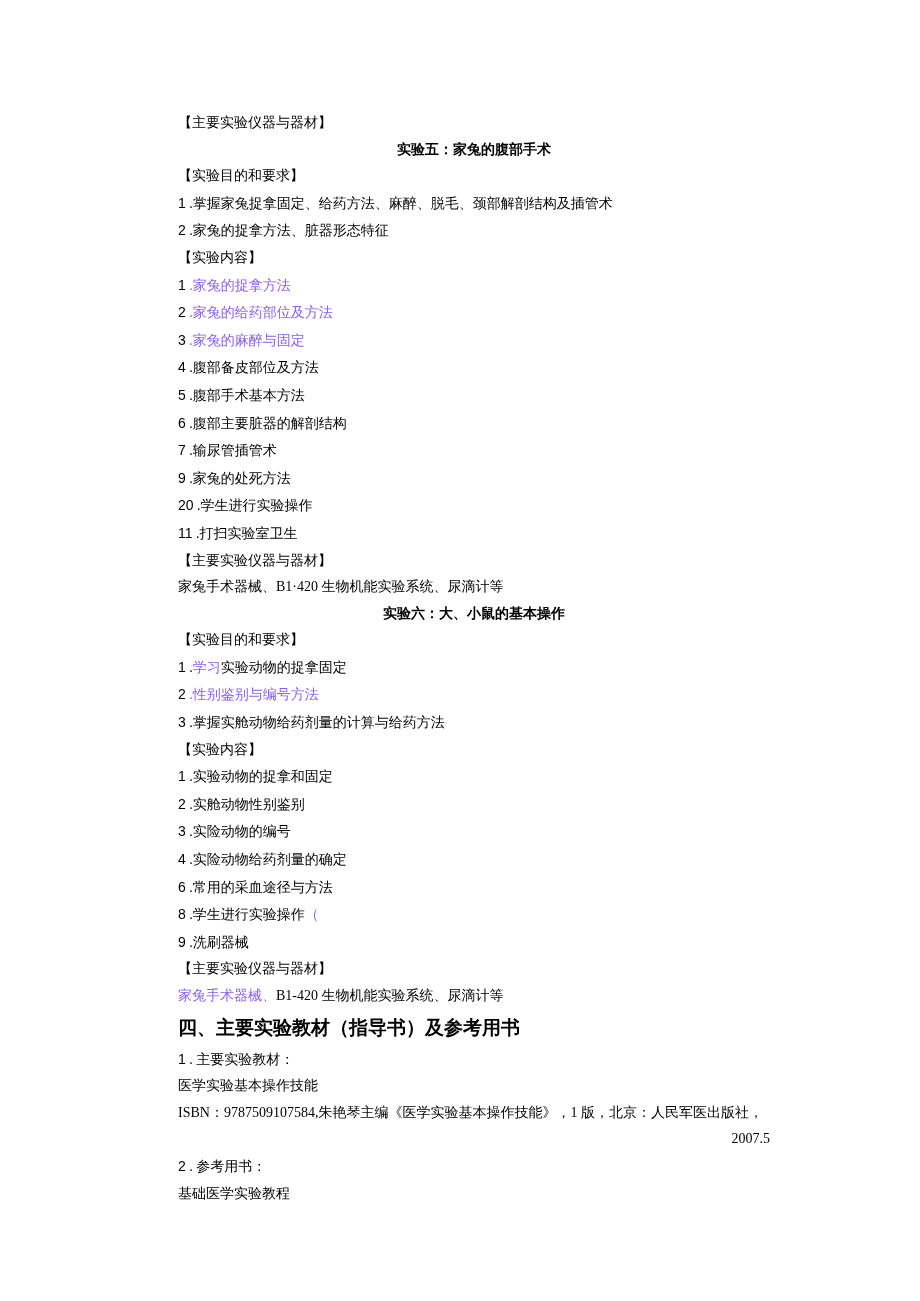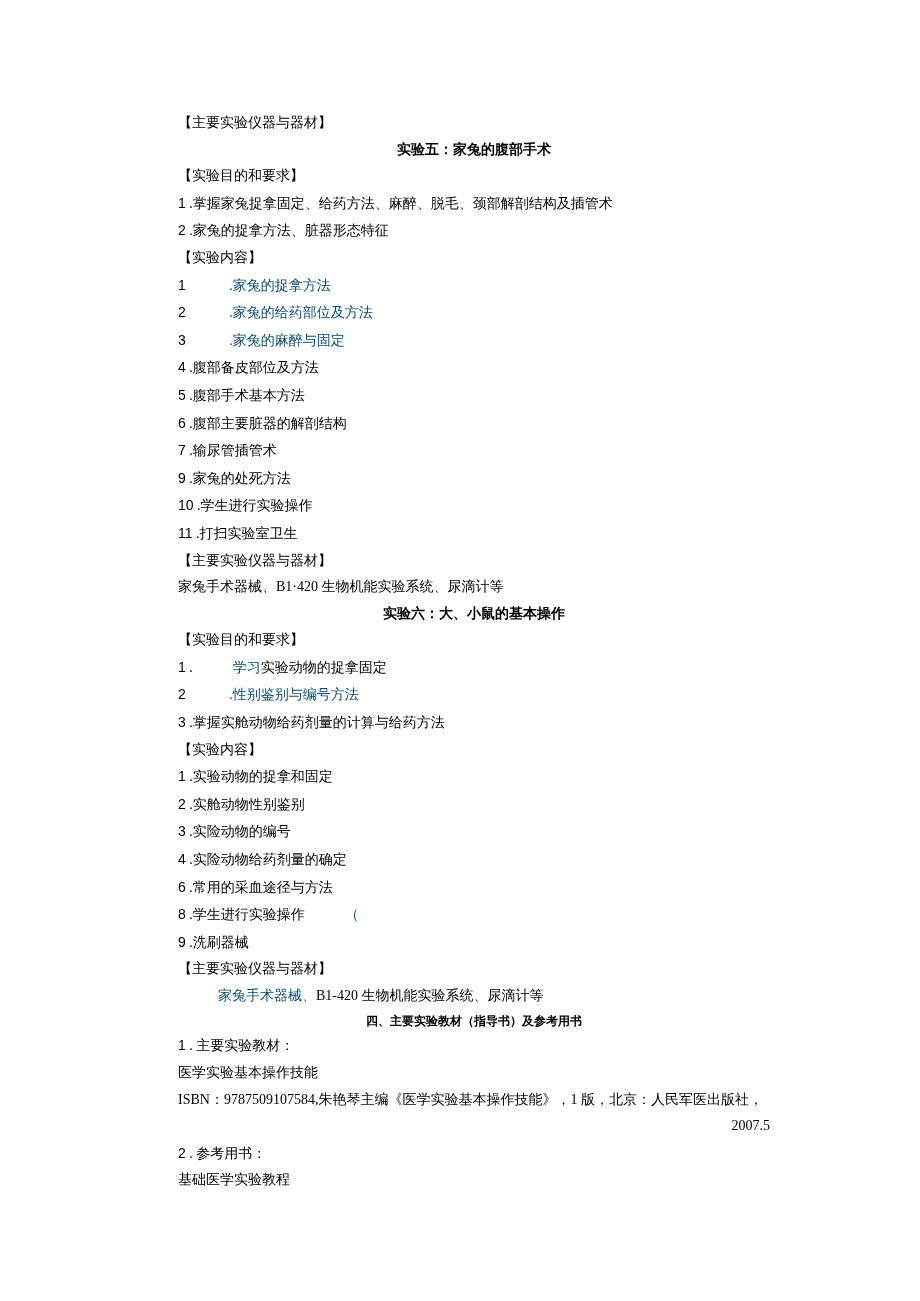--- a/index.html
+++ b/index.html
@@ -26,28 +26,26 @@
     padding: 0;
   }
   .line {
     white-space: nowrap;
   }
   .section-title {
     text-align: center;
     font-weight: bold;
   }
   .red {
-    color: #0c4a6e;
-    margin-left: 40px;
+    color: #8b5cf6;
   }
   .heading4 {
     font-family: "SimHei", "黑体", "Microsoft YaHei", sans-serif;
     font-weight: bold;
-    font-size: 12px;
-    text-align: center;
+    font-size: 19px;
   }
   .list-num {
     font-family: Arial, sans-serif;
   }
   .body-content {
     padding-left: 2em;
   }
 </style>
 </head>
 <body>
@@ -65,21 +63,21 @@
 
     <p class="line">【实验内容】</p>
     <p class="line"><span class="list-num">1</span><span class="red"> .家兔的捉拿方法</span></p>
     <p class="line"><span class="list-num">2</span><span class="red">  .家兔的给药部位及方法</span></p>
     <p class="line"><span class="list-num">3</span><span class="red">  .家兔的麻醉与固定</span></p>
     <p class="line"><span class="list-num">4</span><span>  .腹部备皮部位及方法</span></p>
     <p class="line"><span class="list-num">5</span><span>  .腹部手术基本方法</span></p>
     <p class="line"><span class="list-num">6</span><span>  .腹部主要脏器的解剖结构</span></p>
     <p class="line"><span class="list-num">7</span><span>   .输尿管插管术</span></p>
     <p class="line"><span class="list-num">9</span><span>  .家兔的处死方法</span></p>
-    <p class="line"><span class="list-num">10</span><span>   .学生进行实验操作</span></p>
+    <p class="line"><span class="list-num">20</span><span>   .学生进行实验操作</span></p>
     <p class="line"><span class="list-num">11</span><span>  .打扫实验室卫生</span></p>
 
     <p class="line">【主要实验仪器与器材】</p>
     <p class="line">家兔手术器械、B1·420 生物机能实验系统、尿滴计等</p>
 
     <p class="section-title">实验六：大、小鼠的基本操作</p>
 
     <p class="line">【实验目的和要求】</p>
     <p class="line"><span class="list-num">1</span><span> .</span><span class="red">学习</span><span>实验动物的捉拿固定</span></p>
     <p class="line"><span class="list-num">2</span><span class="red">  .性别鉴别与编号方法</span></p>

